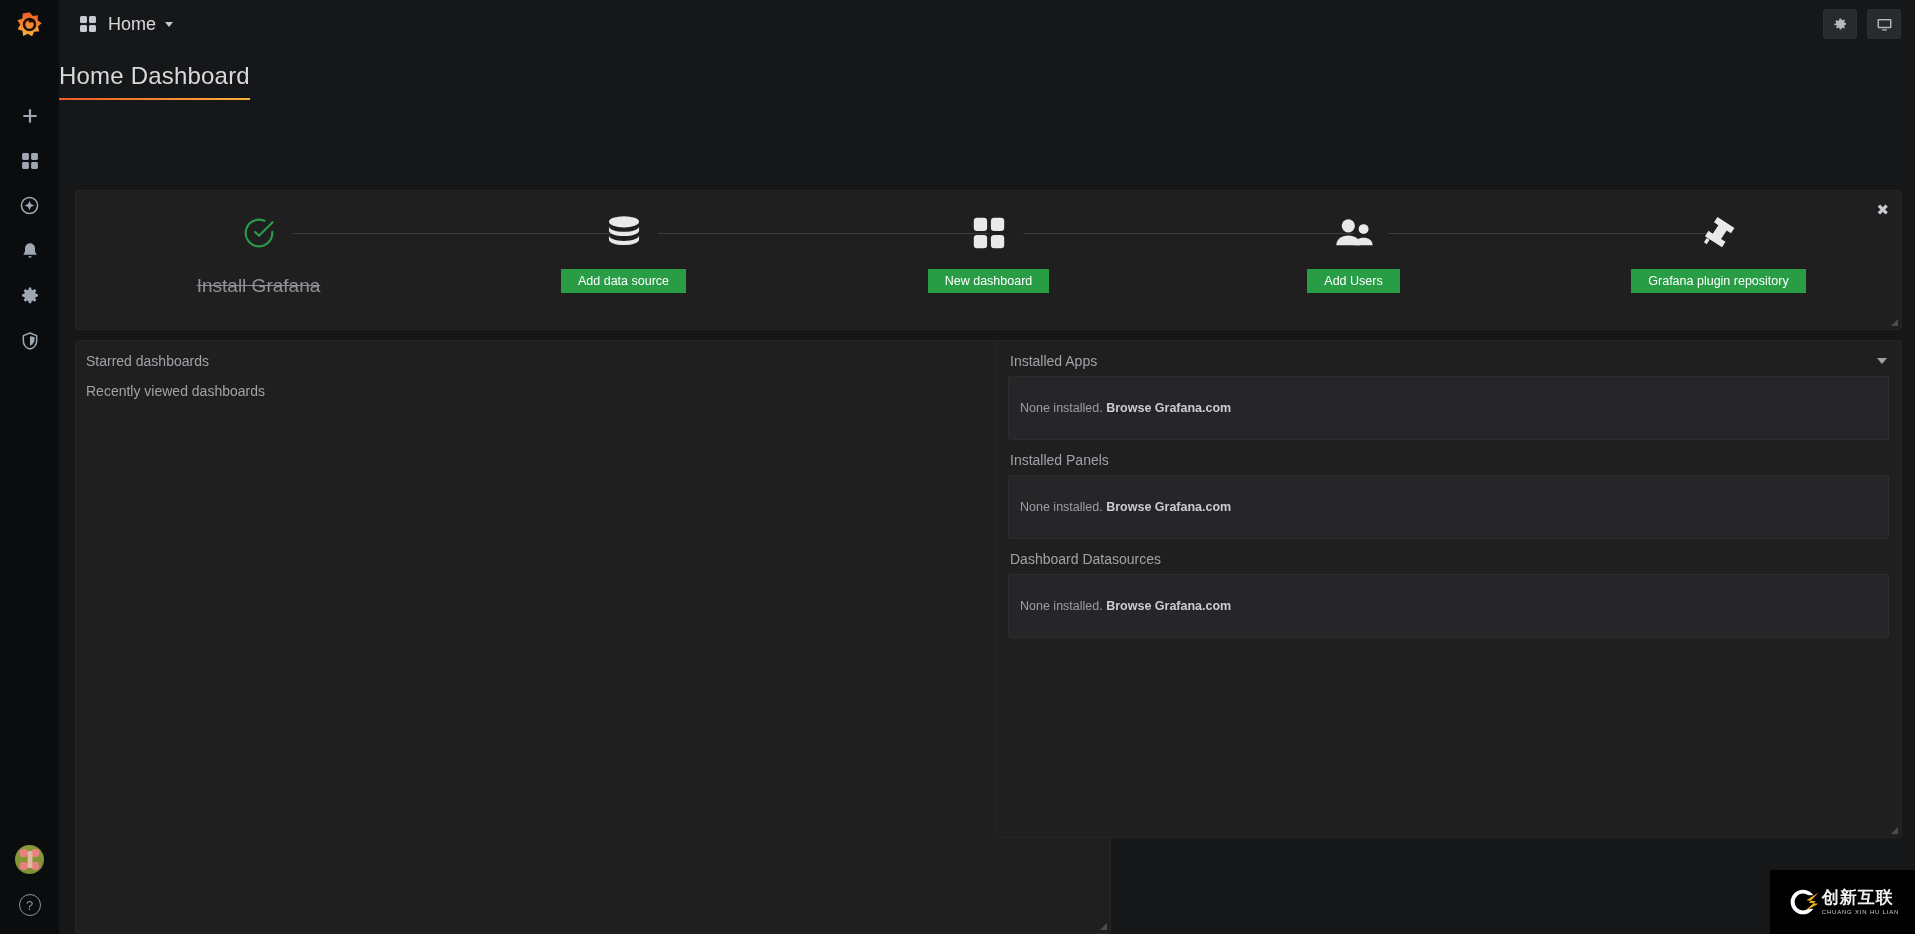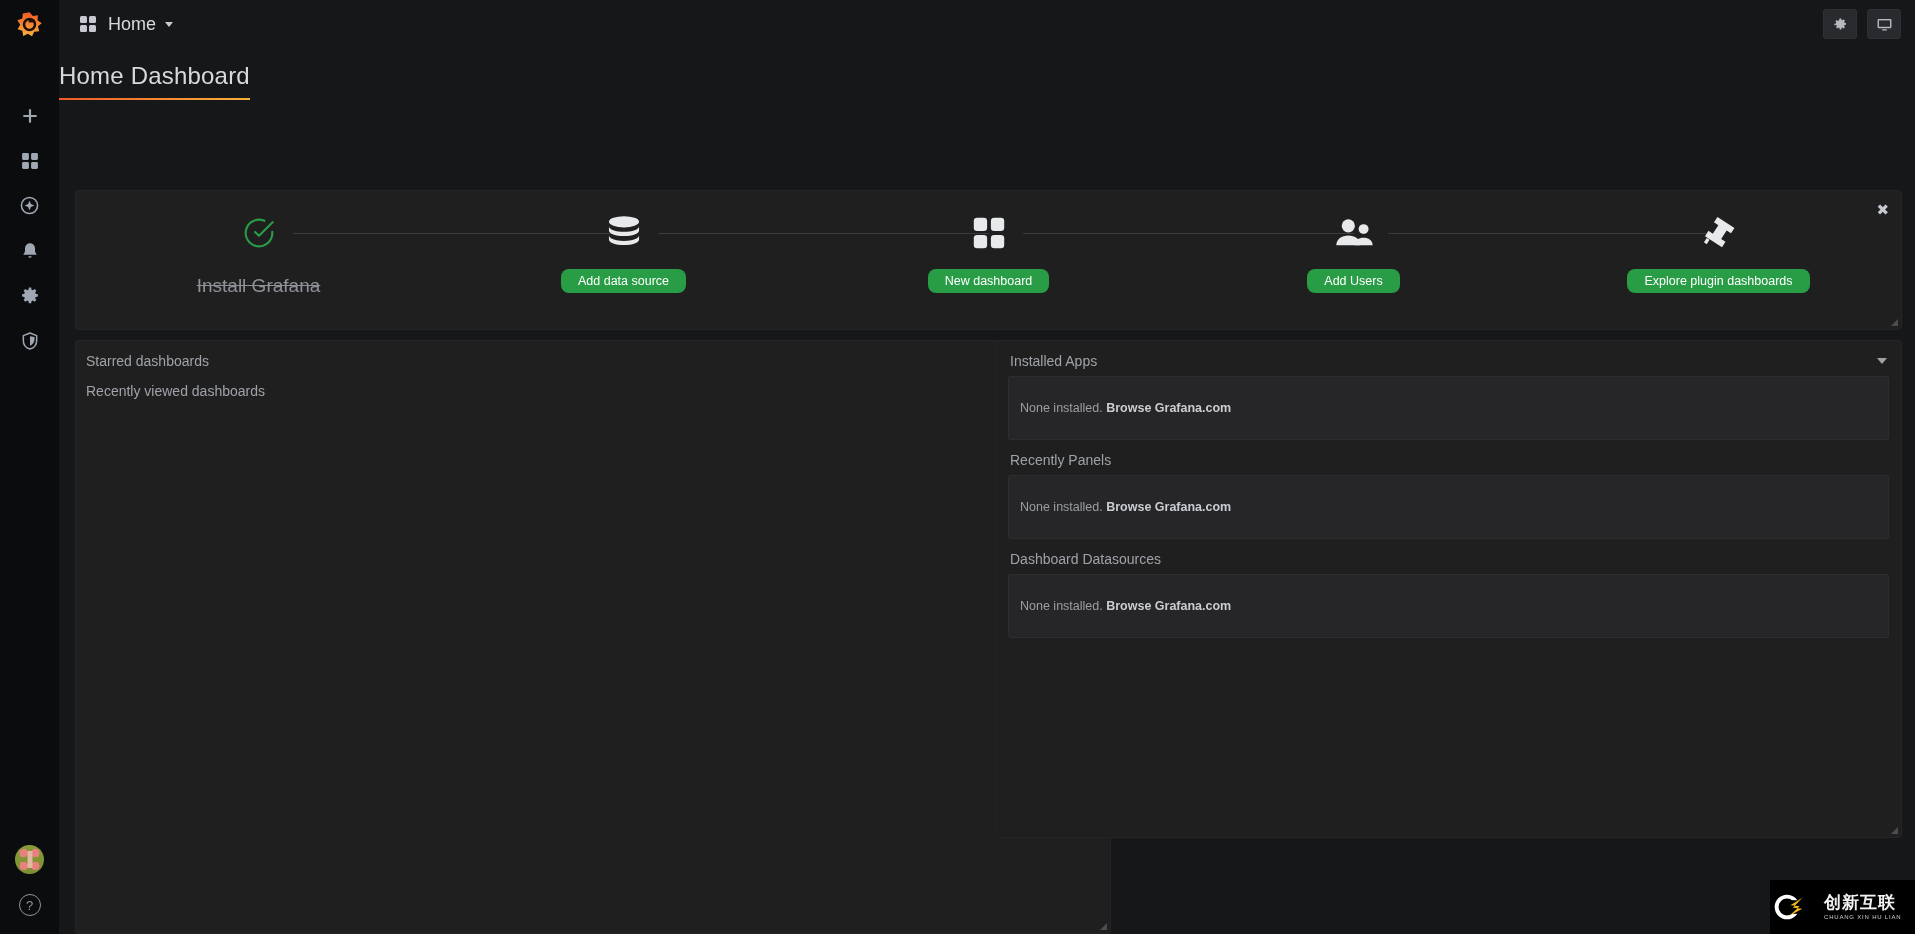--- a/index.html
+++ b/index.html
@@ -133,21 +133,21 @@
     position:absolute; top:24px; height:1px; background:#3a3b3e; z-index:1;
   }
   .gs-line.right{ left:calc(50% + 34px); right:-50%; }
   .gs-label-done{
     margin-top:18px; color:#8e9197; font-size:19px;
     text-decoration:line-through;
   }
   .gs-btn{
     margin-top:12px;
     background:#299c46; color:#fff; font-size:12.5px;
-    border:none; border-radius:8px;
+    border:none; border-radius:0;
     padding:5px 17px; cursor:pointer; white-space:nowrap;
     font-family:"Liberation Sans", sans-serif;
   }
 
   
   #left-panel{ left:75px; top:340px; width:1036px; height:594px; }
   .dash-section-title{
     color:#9fa3a8; font-size:14px;
     padding:14px 0 0 10px;
   }
@@ -168,22 +168,22 @@
   }
   .plug-empty{
     background:#262628; border:1px solid #2d2d30; border-radius:2px;
     padding:24px 11px; color:#9b9ea3; font-size:12.5px;
   }
   .plug-empty a{ color:#c9ccd1; font-weight:bold; text-decoration:none; cursor:pointer; }
 
   
   #watermark{
     position:absolute; right:0; bottom:0;
-    width:145px; height:54px; background:#000;
-    display:flex; align-items:center; justify-content:flex-start; gap:20px;
+    width:145px; height:64px; background:#000;
+    display:flex; align-items:center; justify-content:center; gap:2px;
     z-index:60;
   }
   .wm-texts{ display:flex; flex-direction:column; line-height:1; }
   .wm-cn{ color:#f2f2f2; font-size:17px; font-weight:bold; letter-spacing:1px; }
   .wm-en{ color:#cfcfcf; font-size:6px; letter-spacing:.8px; margin-top:3px; }
 </style>
 </head>
 <body>
 
 <div id="sidebar">
@@ -347,21 +347,21 @@
       <button class="gs-btn">Add Users</button>
     </div>
 
     <div class="gs-step">
       <div class="gs-icon">
         <svg width="40" height="40" viewBox="0 0 24 24" fill="#e8e9ea">
           <path d="M13.1 2.4 10.4 5.1l2.2 2.2-4.3 4.3-2.2-2.2-2.7 2.7 8.6 8.6 2.7-2.7-2.2-2.2 4.3-4.3 2.2 2.2 2.7-2.7z" transform="rotate(-12 12 12)"></path>
           <path d="M4.2 13.4 2 15.6l1.4 1.4 2.2-2.2z" transform="rotate(-12 12 12)"></path>
         </svg>
       </div>
-      <button class="gs-btn">Explore plugin dashboards</button>
+      <button class="gs-btn">Grafana plugin repository</button>
     </div>
 
   </div>
 
   <div class="resize-handle"></div>
 </div>
 
 <div class="panel" id="left-panel">
   <div class="dash-section-title">Starred dashboards</div>
   <div class="dash-section-title">Recently viewed dashboards</div>
@@ -376,21 +376,21 @@
       <span class="mini-caret"></span>
     </div>
     <div class="plug-empty">
       <span>None installed.</span>
       <a>Browse Grafana.com</a>
     </div>
   </div>
 
   <div class="plug-section">
     <div class="plug-head">
-      <span>Recently Panels</span>
+      <span>Installed Panels</span>
     </div>
     <div class="plug-empty">
       <span>None installed.</span>
       <a>Browse Grafana.com</a>
     </div>
   </div>
 
   <div class="plug-section">
     <div class="plug-head">
       <span>Dashboard Datasources</span>

